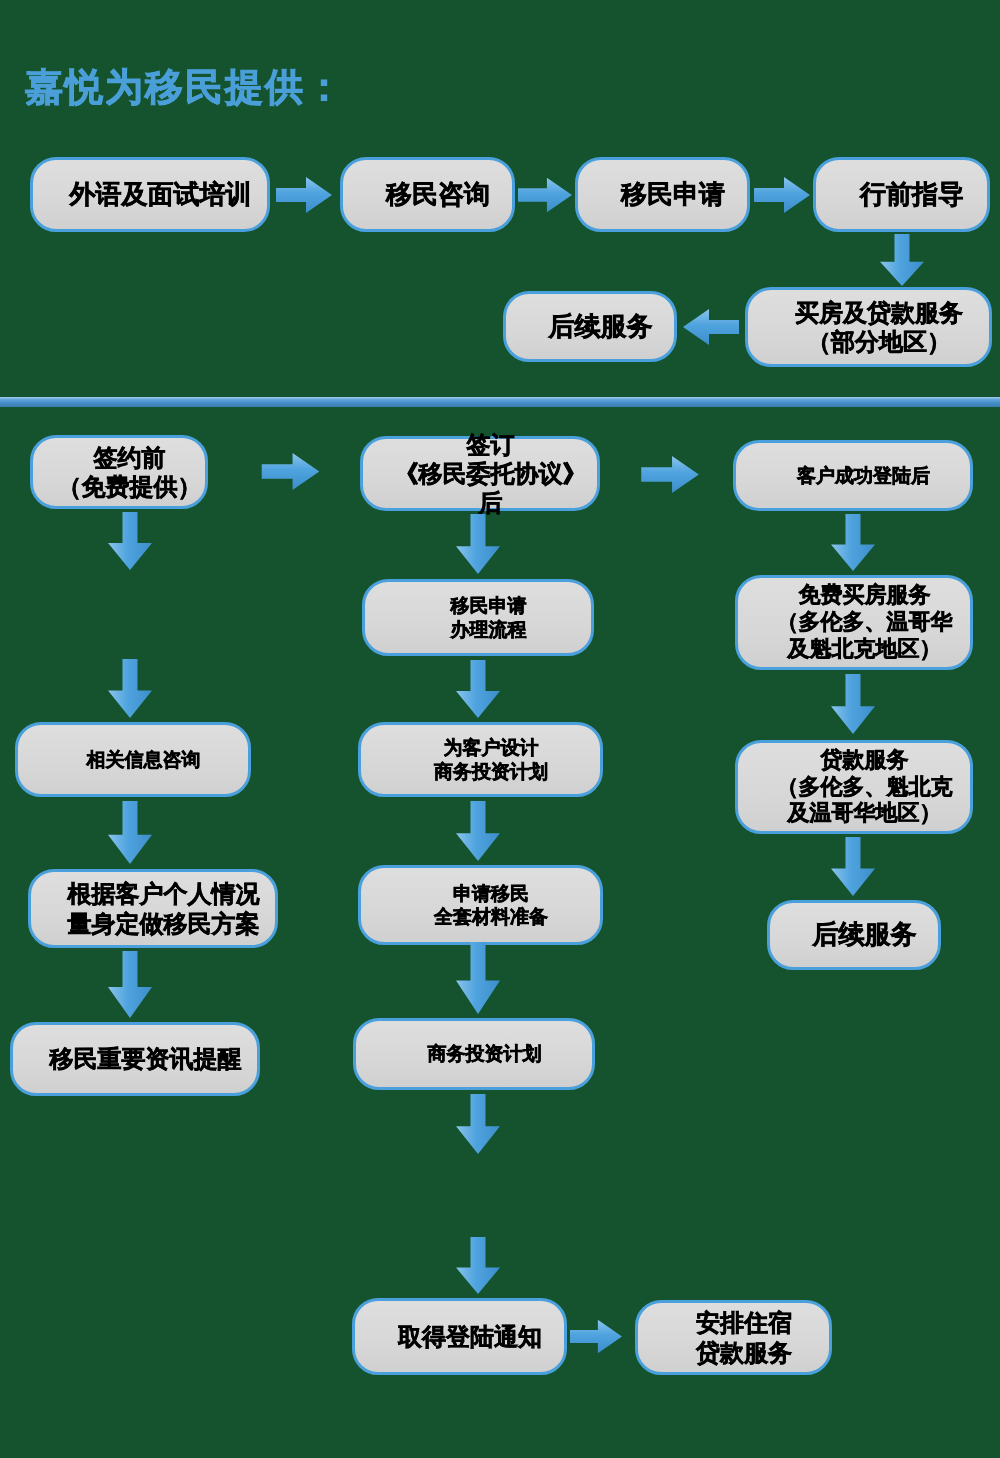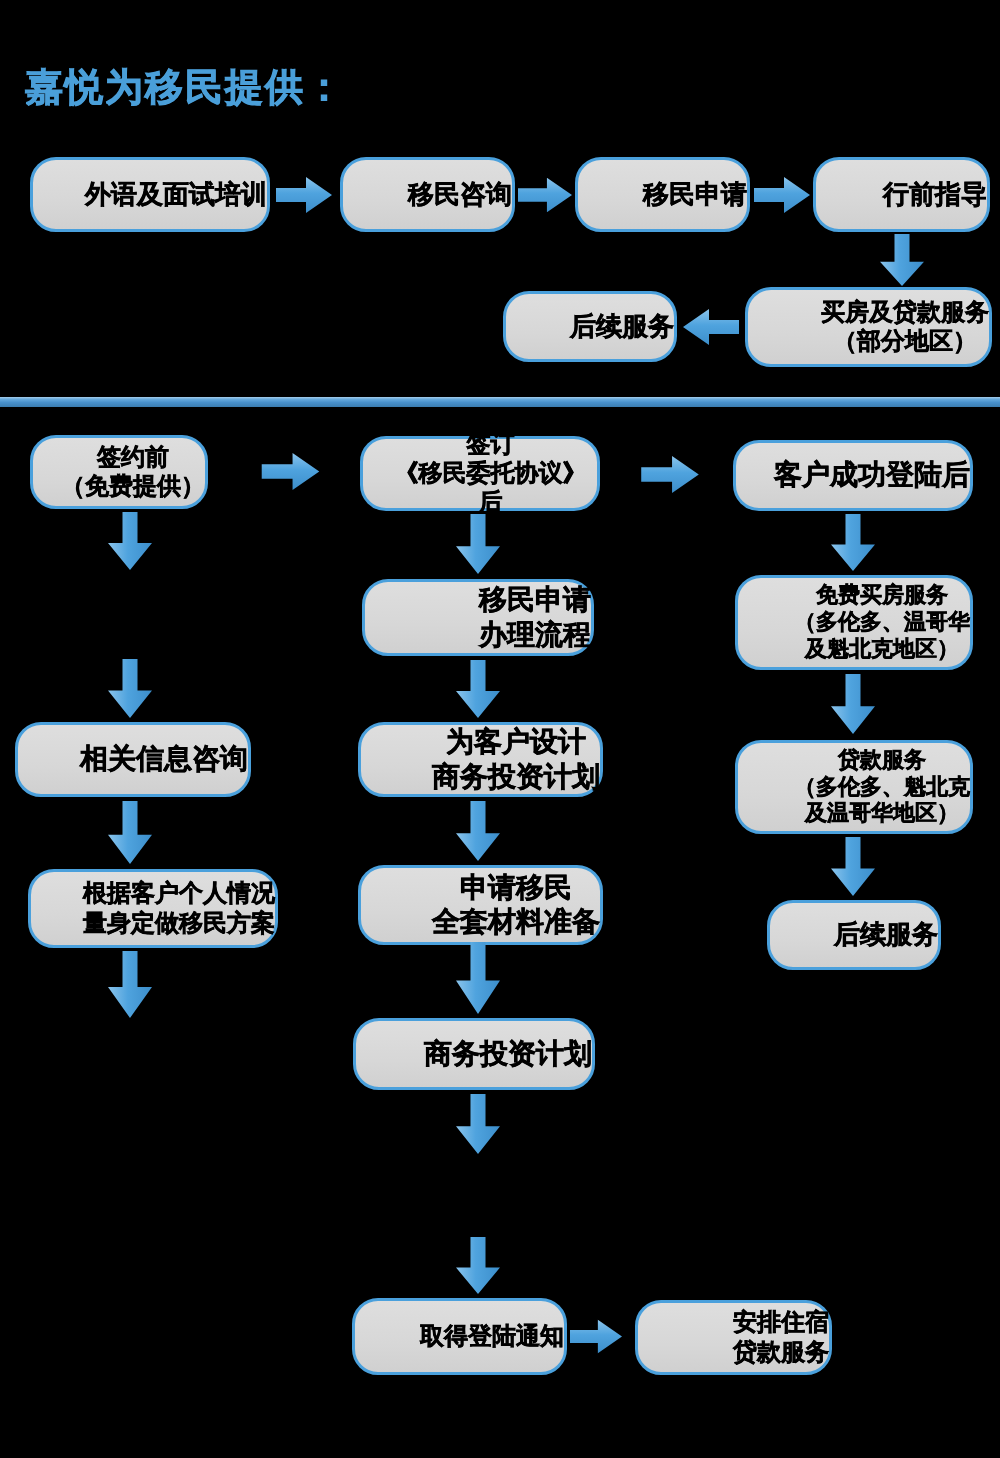--- a/index.html
+++ b/index.html
@@ -1,54 +1,54 @@
 <!DOCTYPE html>
 <html><head>
 <meta charset="utf-8">
 <style>
   html, body { margin: 0; padding: 0; background: #ffffff; }
   .canvas {
     position: relative;
     width: 1000px;
     height: 1458px;
-    background: #000000;
-    font-family: Liberation Serif, serif;
+    background: #14532d;
+    font-family: Liberation Sans, sans-serif;
     overflow: hidden;
   }
   .page-title {
     position: absolute;
     left: 25px;
     top: 62px;
     font-size: 38px;
     font-weight: 900;
     letter-spacing: 2px;
     color: #4A9FD9;
     -webkit-text-stroke: 1px #4A9FD9;
   }
   .box {
     position: absolute;
     background: linear-gradient(180deg, #dedede 0%, #d7d7d7 60%, #d0d0d0 100%);
     border: 3px solid #4AA0DC;
     border-radius: 26px;
     box-sizing: border-box;
     display: flex;
     align-items: center;
-    justify-content: flex-end;
+    justify-content: center;
     text-align: center;
     color: #000;
     font-weight: bold;
     padding-left: 21px;
   }
   .box span {
     white-space: pre-line;
     line-height: 1.22;
     -webkit-text-stroke: 0.6px #000;
   }
   .fs26 { font-size: 26px; }
-  .fs25 { font-size: 28px; }
+  .fs25 { font-size: 19px; }
   .fs24 { font-size: 24px; }
   .fs22 { font-size: 22px; line-height: 1.3; }
   .arrow { position: absolute; display: block; }
   .divider {
     position: absolute;
     left: 0;
     top: 397px;
     width: 1000px;
     height: 10px;
     background: linear-gradient(180deg, #A6CDEB 0%, #66A9DC 22%, #4890CB 55%, #3A7CB0 100%);
@@ -131,20 +131,23 @@
   <svg class="arrow" style="left:108px;top:801px;width:44px;height:63px" viewBox="0 0 44 56" preserveAspectRatio="none">
       <polygon points="14.5,0 29.5,0 29.5,30 44,30 22,56 0,30 14.5,30" fill="url(#agH)"></polygon>
     </svg>
   <div class="box fs24" style="left:28px;top:869px;width:250px;height:79px">
       <span>根据客户个人情况
 量身定做移民方案</span>
     </div>
   <svg class="arrow" style="left:108px;top:951px;width:44px;height:67px" viewBox="0 0 44 56" preserveAspectRatio="none">
       <polygon points="14.5,0 29.5,0 29.5,30 44,30 22,56 0,30 14.5,30" fill="url(#agH)"></polygon>
     </svg>
+  <div class="box fs24" style="left:10px;top:1022px;width:250px;height:74px">
+      <span>移民重要资讯提醒</span>
+    </div>
 
   <svg class="arrow" style="left:261px;top:453px;width:59px;height:37px" viewBox="0 0 56 36">
       <polygon points="0,11 30,11 30,0 56,18 30,36 30,25 0,25" fill="url(#agV)"></polygon>
     </svg>
 
   <div class="box fs24" style="left:360px;top:436px;width:240px;height:75px">
       <span>签订
 《移民委托协议》后</span>
     </div>
   <svg class="arrow" style="left:456px;top:514px;width:44px;height:60px" viewBox="0 0 44 56" preserveAspectRatio="none">

